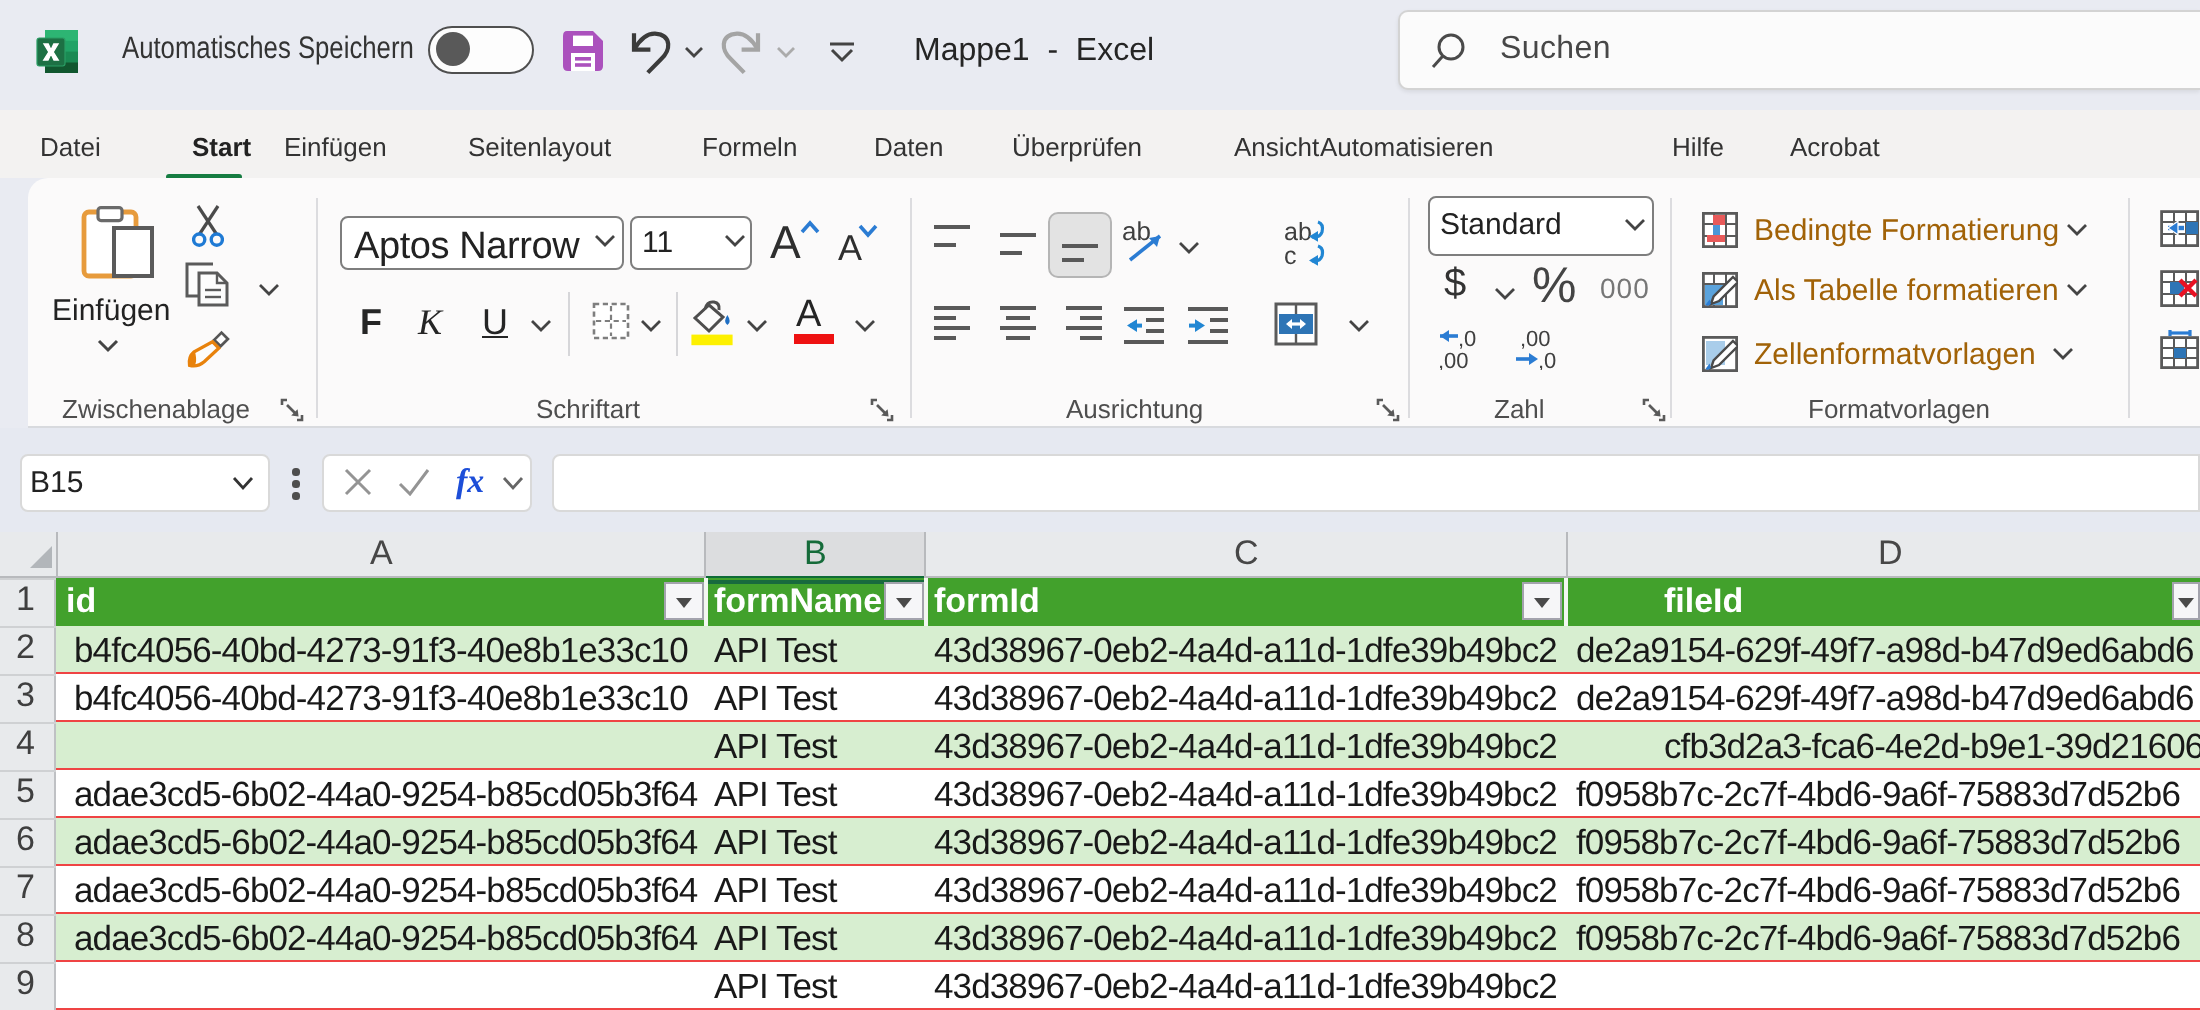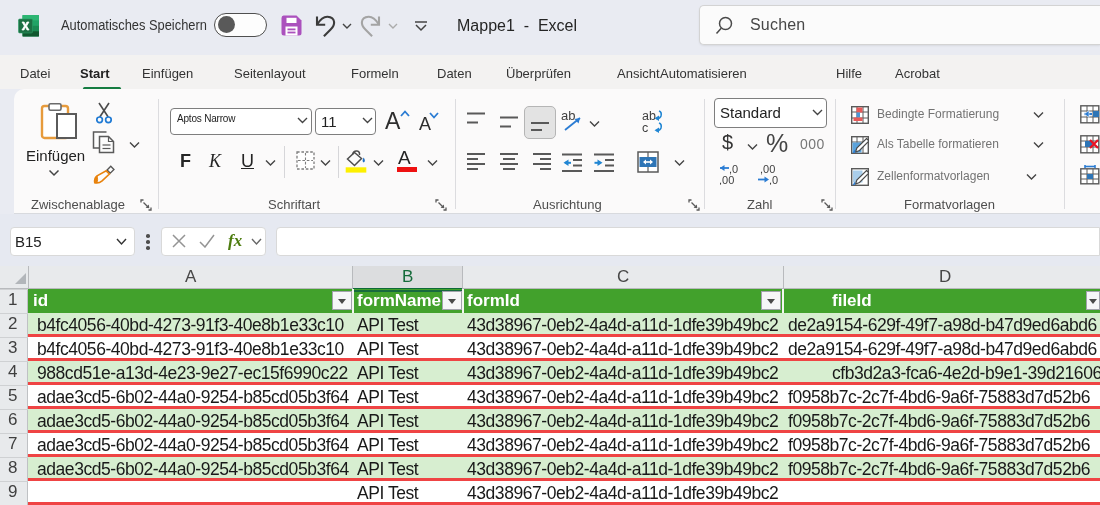--- a/index.html
+++ b/index.html
@@ -15,37 +15,37 @@
 #suchen{left:750px;top:16px;font-size:16px;color:#474747;letter-spacing:0.2px}
 
 #menubar{left:0;top:55px;width:1100px;height:34px;background:#f3f2f1}
 .tab{position:absolute;top:66px;font-size:13px;color:#333;white-space:nowrap}
 #tStart{font-weight:bold;color:#222}
 #startline{left:83px;top:87px;width:38px;height:2.5px;background:#157c41;border-radius:2px}
 
 #ribbon{left:14px;top:89px;width:1086px;height:125px;background:#fbfafa;border-radius:10px 0 0 0;border-bottom:1px solid #d8dade}
 .gsep{position:absolute;top:10px;width:1px;height:110px;background:#dcdcdf}
 .glabel{position:absolute;top:108px;font-size:13px;color:#4e4e4e;white-space:nowrap}
-.rbtxt{position:absolute;font-size:12px;color:#737373;white-space:nowrap}
+.rbtxt{position:absolute;font-size:15px;color:#a16207;white-space:nowrap}
 .combo{position:absolute;background:#fff;border:1px solid #7e7e7e;border-radius:4px;font-size:15px;color:#222}
 
 #fbarbg{left:0;top:214px;width:1100px;height:52px;background:#e6e9f1}
 .wbox{position:absolute;top:227px;height:29px;background:#fff;border:1px solid #d9d9d9;border-radius:4px}
 
 #grid{left:0;top:262px;width:1100px;height:243px;background:#fff}
 #colhdr{left:0;top:3.5px;width:1100px;height:22px;background:#e8eaec;position:absolute}
 .colL{position:absolute;top:5px;font-size:17px;color:#474747}
 .rowhdr{left:0;top:26.5px;width:28px;height:216.5px;background:#e8eaec;border-right:1px solid #bfc1c4;position:absolute}
 .rn{position:absolute;left:0;width:17.5px;font-size:17px;color:#3f3f3f;text-align:right}
 .grow{position:absolute;left:28px;width:1072px;height:24px;font-size:17.5px;color:#191919;white-space:nowrap}
 .gc{position:absolute;top:2px}
 .hdrgreen{left:28px;top:26.5px;width:1072px;height:24px;background:#42a12c;position:absolute}
 .fbtn{position:absolute;width:20px;height:19px;background:#f6f6f8;border:1px solid #a3a3ad}
 .fbtn svg{display:block;margin:7px auto 0}
-.dr{letter-spacing:-0.45px;border-bottom:3px solid #ef4444}
+.dr{letter-spacing:-0.45px;border-bottom:1px solid #ef4444}
 .g{background:#d7eed0}
 .w{background:#fff}
 </style></head>
 <body>
 <div class="abs" id="titlebar"></div>
 
 <svg class="abs" style="left:18px;top:15px" width="22" height="22" viewBox="0 0 22 22">
   <rect x="4.5" y="0" width="16.5" height="21.5" rx="1" fill="#21a366"></rect>
   <rect x="4.5" y="0" width="16.5" height="5.4" fill="#2db573"></rect>
   <rect x="4.5" y="10.8" width="16.5" height="5.4" fill="#1a8a53"></rect>
@@ -89,21 +89,21 @@
 <div class="abs" id="mappe">Mappe1&nbsp;&nbsp;-&nbsp;&nbsp;Excel</div>
 <div class="abs" id="searchbox"></div>
 <svg class="abs" style="left:715px;top:16px" width="19" height="19" viewBox="0 0 19 19">
   <circle cx="10.5" cy="7.5" r="6" fill="none" stroke="#4a4a4a" stroke-width="1.5"></circle>
   <line x1="6.2" y1="12.2" x2="1.5" y2="17.5" stroke="#4a4a4a" stroke-width="1.5"></line>
 </svg>
 <div class="abs" id="suchen">Suchen</div>
 
 <div class="abs" id="menubar"></div>
 <div class="tab" style="left:20px">Datei</div>
-<div class="tab" id="tStart" style="left:80px">Start</div>
+<div class="tab" id="tStart" style="left:96px">Start</div>
 <div class="abs" id="startline"></div>
 <div class="tab" style="left:142px">Einfügen</div>
 <div class="tab" style="left:234px">Seitenlayout</div>
 <div class="tab" style="left:351px">Formeln</div>
 <div class="tab" style="left:437px">Daten</div>
 <div class="tab" style="left:506px">Überprüfen</div>
 <div class="tab" style="left:617px">Ansicht</div>
 <div class="tab" style="left:660px">Automatisieren</div>
 <div class="tab" style="left:836px">Hilfe</div>
 <div class="tab" style="left:895px">Acrobat</div>
@@ -147,21 +147,21 @@
 <svg class="abs" style="left:129px;top:141px" width="11" height="8" viewBox="0 0 11 8">
     <path d="M1 1.5 L5.5 6 L10 1.5" stroke="#444" fill="none" stroke-width="1.4"></path>
   </svg>
 <svg class="abs" style="left:90px;top:164px" width="26" height="21" viewBox="0 0 24 23">
   <path d="M16.5 6.5 L20.5 2.5 L24 6 L20 10 Z" fill="#fcfcfc" stroke="#555" stroke-width="1.5"></path>
   <path d="M15.5 7.5 L19 11 L11 18.5 Q7.5 21.5 3 20.5 Q2.2 15.8 5.5 13 Z" fill="#fcfcfc" stroke="#e8820c" stroke-width="1.8"></path>
   <path d="M3 20.5 Q4.5 17.5 3.6 14.9 L5.5 13 Q7.5 21.5 3 20.5" fill="#e8820c" stroke="#e8820c" stroke-width="1"></path>
 </svg>
 
 <div class="combo" style="left:170px;top:108px;width:142px;height:27px"></div>
-<div class="abs" style="left:177px;top:113px;font-size:10px;color:#222;letter-spacing:-0.2px">Aptos Narrow</div>
+<div class="abs" style="left:177px;top:113px;font-size:19px;color:#222;letter-spacing:-0.2px">Aptos Narrow</div>
 <svg class="abs" style="left:297px;top:117px" width="11" height="8" viewBox="0 0 11 8">
     <path d="M1 1 L5.5 5.5 L10 1" stroke="#444" fill="none" stroke-width="1.4"></path>
   </svg>
 <div class="combo" style="left:315px;top:108px;width:61px;height:27px"></div>
 <div class="abs" style="left:321px;top:113px;font-size:15px;color:#222">11</div>
 <svg class="abs" style="left:362px;top:117px" width="11" height="8" viewBox="0 0 11 8">
     <path d="M1 1 L5.5 5.5 L10 1" stroke="#444" fill="none" stroke-width="1.4"></path>
   </svg>
 <div class="abs" style="left:385px;top:108px;font-size:23px;color:#2e2e2e">A</div>
 <svg class="abs" style="left:400px;top:110px" width="10" height="7" viewBox="0 0 10 7">
@@ -401,21 +401,21 @@
 <div class="abs" style="left:146px;top:234px;width:3.5px;height:3.5px;border-radius:50%;background:#4e4e4e"></div>
 <div class="abs" style="left:146px;top:240px;width:3.5px;height:3.5px;border-radius:50%;background:#4e4e4e"></div>
 <div class="abs" style="left:146px;top:246px;width:3.5px;height:3.5px;border-radius:50%;background:#4e4e4e"></div>
 <div class="wbox" style="left:161px;width:105px"></div>
 <svg class="abs" style="left:172px;top:234px" width="14" height="14" viewBox="0 0 14 14">
     <path d="M1 1 L13 13 M13 1 L1 13" stroke="#949494" stroke-width="1.5"></path>
   </svg>
 <svg class="abs" style="left:199px;top:234px" width="16" height="14" viewBox="0 0 16 14">
     <path d="M1 8 L6 13 L15 1" stroke="#949494" stroke-width="1.5" fill="none"></path>
   </svg>
-<div class="abs" style="left:228px;top:231px;font-size:17px;font-style:italic;font-family:'Liberation Serif',serif;font-weight:bold;color:#4d7c0f">fx</div>
+<div class="abs" style="left:228px;top:231px;font-size:17px;font-style:italic;font-family:'Liberation Serif',serif;font-weight:bold;color:#1d4ed8">fx</div>
 <svg class="abs" style="left:251px;top:238px" width="11" height="8" viewBox="0 0 11 8">
     <path d="M1 1 L5.5 6 L10 1" stroke="#666" fill="none" stroke-width="1.4"></path>
   </svg>
 <div class="wbox" style="left:276px;width:824px;border-radius:4px 0 0 4px"></div>
 
 <div class="abs" id="grid">
   <div class="abs" style="left:0;top:0;width:1100px;height:3.5px;background:#e6e9f1"></div>
   <div id="colhdr"></div>
 
   <svg class="abs" style="left:15px;top:11px" width="12" height="12" viewBox="0 0 12 12">
@@ -495,21 +495,20 @@
       <span class="gc" style="left:439px">43d38967-0eb2-4a4d-a11d-1dfe39b49bc2</span>
       <span class="gc" style="left:760px">de2a9154-629f-49f7-a98d-b47d9ed6abd6</span>
     </div>
   <div class="grow dr w" style="top:74.5px">
       <span class="gc" style="left:9px">b4fc4056-40bd-4273-91f3-40e8b1e33c10</span>
       <span class="gc" style="left:329px">API Test</span>
       <span class="gc" style="left:439px">43d38967-0eb2-4a4d-a11d-1dfe39b49bc2</span>
       <span class="gc" style="left:760px">de2a9154-629f-49f7-a98d-b47d9ed6abd6</span>
     </div>
   <div class="grow dr g" style="top:98.5px">
-      <span class="gc" style="left:9px">988cd51e-a13d-4e23-9e27-ec15f6990c22</span>
       <span class="gc" style="left:329px">API Test</span>
       <span class="gc" style="left:439px">43d38967-0eb2-4a4d-a11d-1dfe39b49bc2</span>
       <span class="gc" style="left:804px">cfb3d2a3-fca6-4e2d-b9e1-39d2160628eb</span>
     </div>
   <div class="grow dr w" style="top:122.5px">
       <span class="gc" style="left:9px">adae3cd5-6b02-44a0-9254-b85cd05b3f64</span>
       <span class="gc" style="left:329px">API Test</span>
       <span class="gc" style="left:439px">43d38967-0eb2-4a4d-a11d-1dfe39b49bc2</span>
       <span class="gc" style="left:760px">f0958b7c-2c7f-4bd6-9a6f-75883d7d52b6</span>
     </div>

